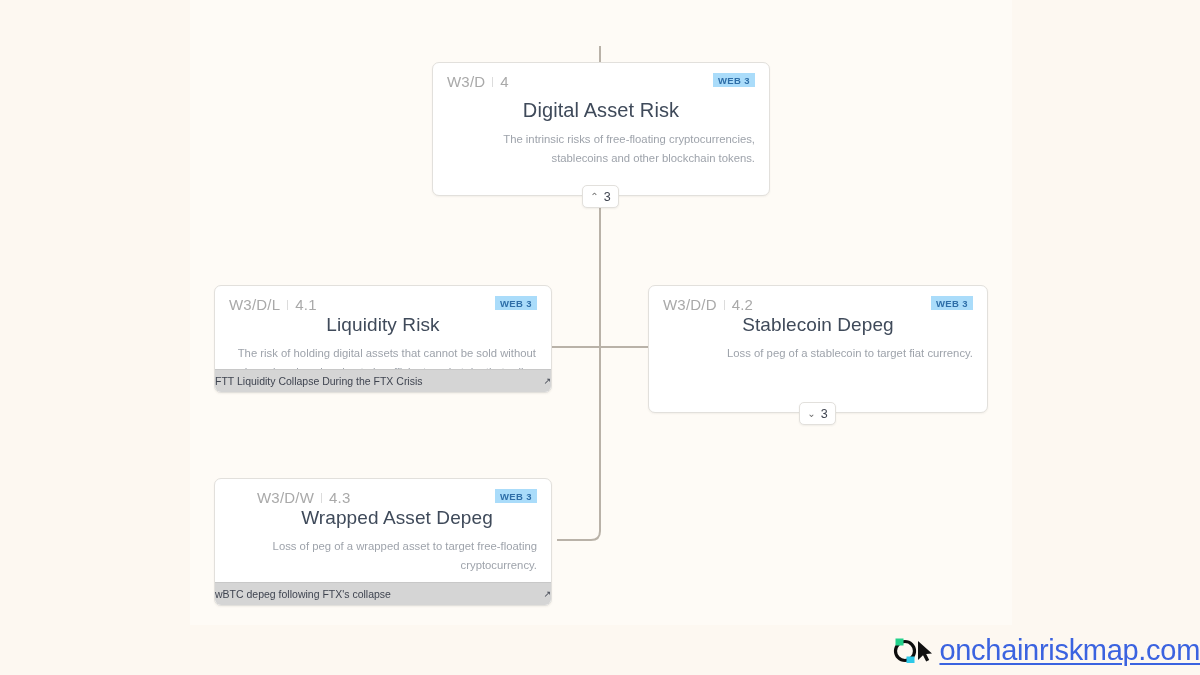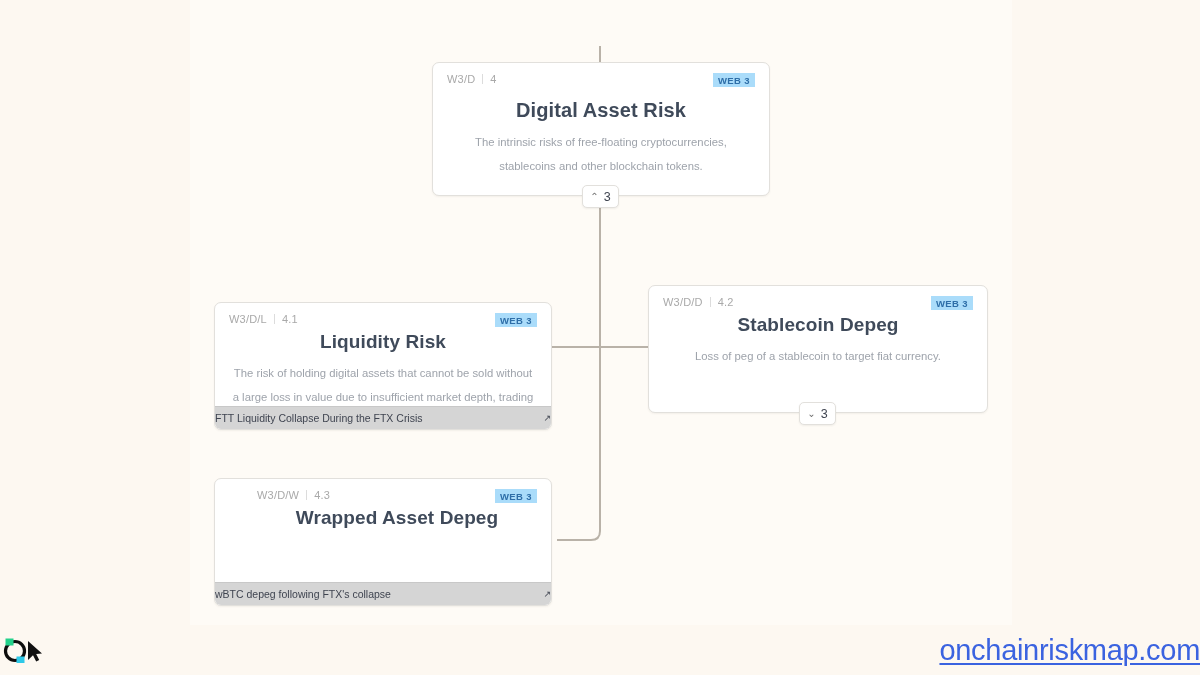--- a/index.html
+++ b/index.html
@@ -50,21 +50,21 @@
   }
 
   .card-top {
     display: flex;
     align-items: flex-start;
     justify-content: space-between;
     height: 16px;
   }
 
   .code {
-    font-size: 11px;
+    font-size: 15px;
     color: #a9a9a9;
     letter-spacing: 0.2px;
     display: flex;
     align-items: center;
     gap: 7px;
     white-space: nowrap;
   }
   .code .sep {
     display: inline-block;
     width: 1px; height: 10px;
@@ -80,31 +80,31 @@
     background: #aadcfa;
     border-radius: 0;
     padding: 1.5px 5px 1.5px 5px;
     line-height: 11px;
     white-space: nowrap;
   }
 
   .title {
     text-align: center;
     color: #3f4a5a;
-    font-weight: bold;
+    font-weight: normal;
     letter-spacing: 0.1px;
   }
   .title.lg { font-size: 20px; margin-top: 10px; }
   .title.md { font-size: 19px; margin-top: 2px; }
 
   .desc {
-    text-align: center;
+    text-align: right;
     color: #9ea3ab;
     font-size: 11.3px;
-    line-height: 24px;
+    line-height: 19px;
     margin: 8px auto 0 auto;
   }
 
   .card-footer {
     position: absolute;
     left: 0; right: 0; bottom: 0;
     height: 22px;
     background: #d5d5d5;
     border-top: 1px solid #c8c8c8;
     display: flex;
@@ -143,21 +143,21 @@
   .pill .cnt { font-size: 12.5px; color: #3f4450; }
 
   
   #brand {
     position: absolute;
     left: 0; right: 0;
     top: 625px;
     height: 50px;
     display: flex;
     align-items: center;
-    justify-content: space-between;
+    justify-content: flex-end;
     gap: 3px;
   }
   #logo { position: relative; width: 46px; height: 30px; }
   #brand-url {
     font-size: 29px;
     color: #3b63e0;
     text-decoration: underline;
     text-underline-offset: 3px;
     letter-spacing: -0.3px;
   }
@@ -193,21 +193,21 @@
         <div class="title lg">Digital Asset Risk</div>
         <div class="desc" style="max-width:312px;">The intrinsic risks of free-floating cryptocurrencies, stablecoins and other blockchain tokens.</div>
       </div>
     </div>
 
     <div class="pill" style="left:392px; top:185px;">
       <span class="chev">⌃</span>
       <span class="cnt">3</span>
     </div>
 
-    <div class="card" style="left:24px; top:285px; width:338px; height:128px;margin-top:17px;">
+    <div class="card" style="left:24px; top:285px; width:338px; height:108px;">
       <div class="card-body">
         <div class="card-top">
           <div class="code">
             <span>W3/D/L</span>
             <span class="sep"></span>
             <span class="num">4.1</span>
           </div>
           <div class="tag">WEB 3</div>
         </div>
         <div class="title md">Liquidity Risk</div>
@@ -243,20 +243,21 @@
       <div class="card-body">
         <div class="card-top">
           <div class="code">
             <span>W3/D/W</span>
             <span class="sep"></span>
             <span class="num">4.3</span>
           </div>
           <div class="tag">WEB 3</div>
         </div>
         <div class="title md">Wrapped Asset Depeg</div>
+        <div class="desc" style="max-width:290px;">Loss of peg of a wrapped asset to target free-floating cryptocurrency.</div>
       </div>
       <div class="card-footer">
         <span>wBTC depeg following FTX's collapse</span>
         <span class="arrow">↗</span>
       </div>
     </div>
 
   </div>
 
   <div id="brand">

